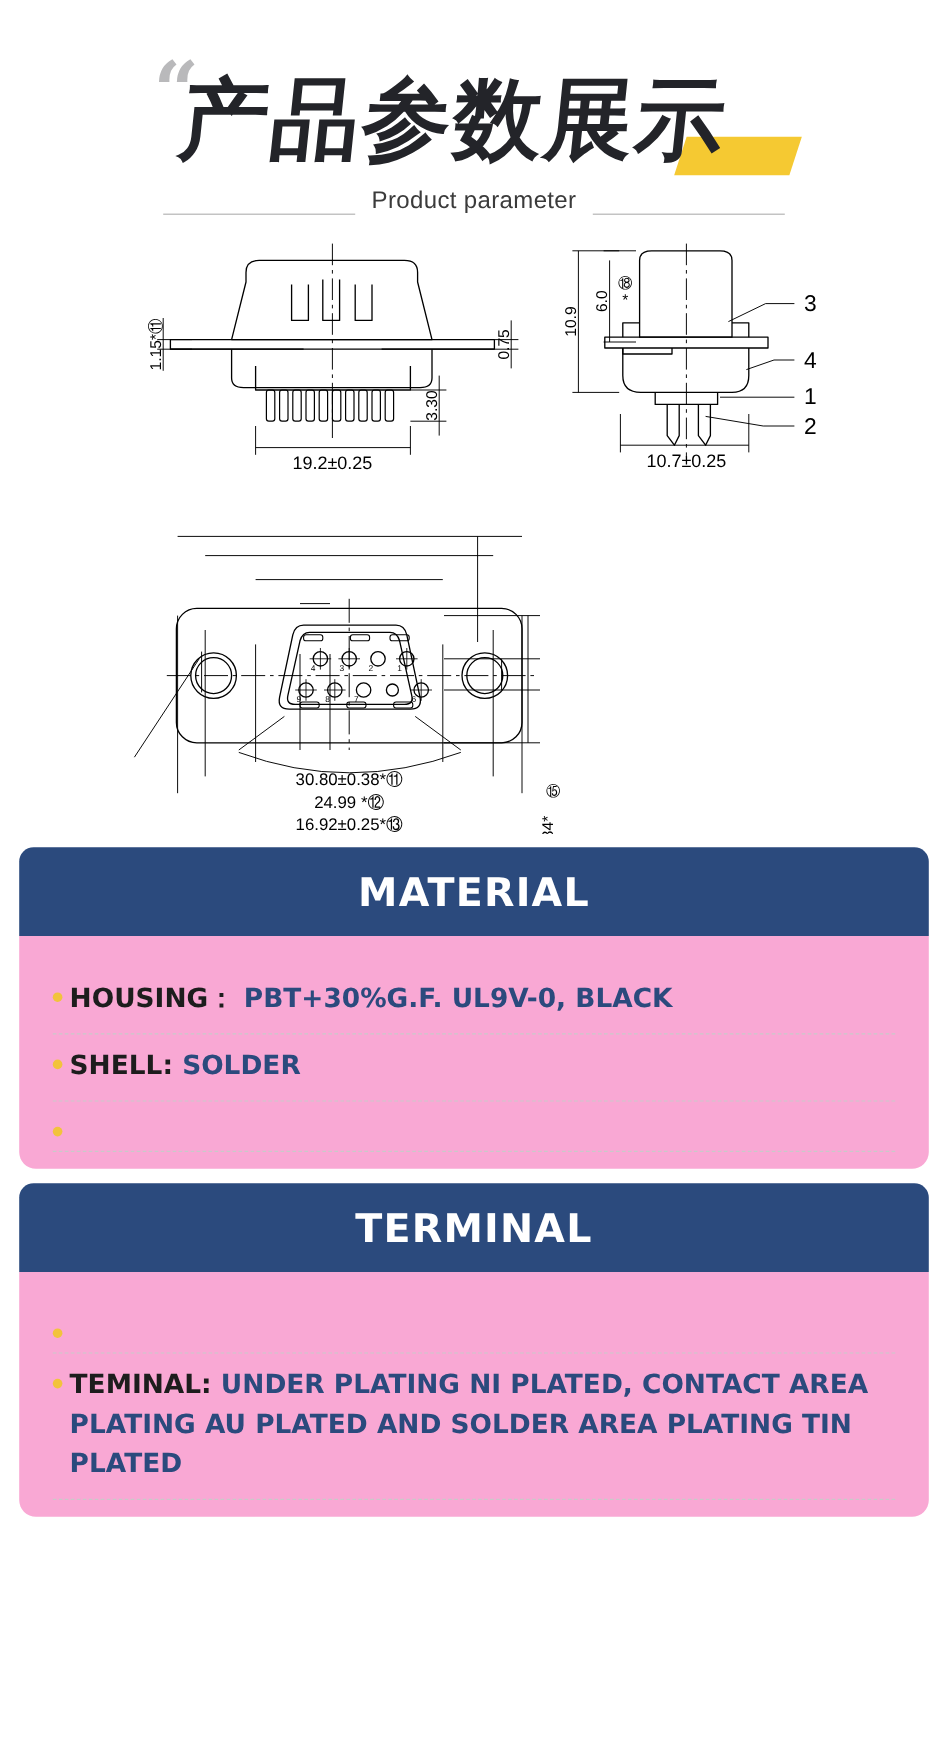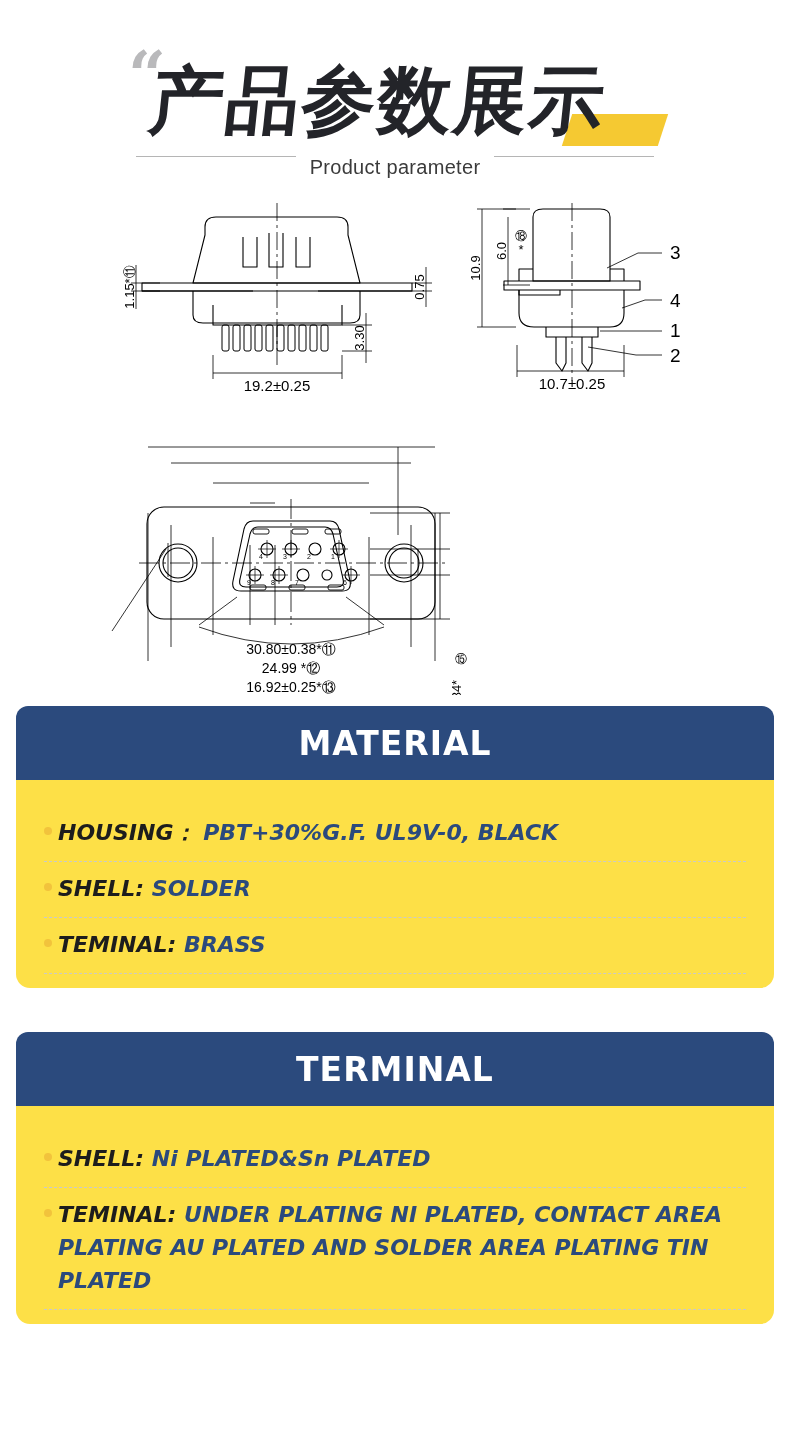--- a/index.html
+++ b/index.html
@@ -34,54 +34,53 @@
     font-family: "DejaVu Sans", sans-serif;
     font-size: 74px; font-weight: 700;
     color: #232429;
     letter-spacing: 2px;
     line-height: 96px;
     white-space: nowrap;
     transform: skewX(-6deg);
   }
   .subtitle-wrap {
     position: absolute; left: 0; top: 156px; width: 790px;
-    display: flex; align-items: flex-start; justify-content: center; gap: 14px;
+    display: flex; align-items: flex-end; justify-content: center; gap: 14px;
   }
   .sub-rule { width: 160px; height: 1px; background: #b5b5b5; }
   .subtitle {
     font-size: 20px; color: #3b3b3b; letter-spacing: .3px;
     font-family: "Liberation Sans", sans-serif;
     white-space: nowrap;
   }
 
   
   .drawings { position: relative; width: 790px; height: 500px; }
   .drawings svg { display: block; }
 
   
   .cards { position: absolute; left: 16px; top: 706px; width: 758px; }
-  .card { margin-bottom: 44px; }
+  .card { margin-bottom: 12px; }
   .card-head {
     background: #2b4a7d;
     border-radius: 12px 12px 0 0;
     height: 74px;
     display: flex; align-items: center; justify-content: center;
   }
   .card-head-title {
     color: #ffffff;
     font-size: 33px;
     font-weight: 700;
     letter-spacing: 1px;
     font-family: "DejaVu Sans", sans-serif;
   }
   .card-body {
-    background: #fde047;
+    background: #f9a8d4;
     border-radius: 0 0 14px 14px;
     padding: 26px 28px 14px 28px;
-    font-style: italic;
   }
   .spec-row { padding: 10px 0 12px 0; border-bottom: 1px dashed #c9c9c9; }
   .spec-row:last-child { border-bottom: 1px dashed #c9c9c9; }
   .spec-line { display: flex; align-items: flex-start; }
   .bullet {
     flex: 0 0 auto;
     width: 8px; height: 8px; border-radius: 50%;
     background: #f2c33c;
     margin-top: 11px; margin-right: 6px;
   }
@@ -338,41 +337,33 @@
             <span class="bullet"></span>
             <span class="spec-text">
               <span class="spec-label">SHELL:</span>
               <span class="spec-value">SOLDER</span>
             </span>
           </div>
         </div>
         <div class="spec-row">
           <div class="spec-line">
             <span class="bullet"></span>
-            <span class="spec-text">
-              <span class="spec-label">TEMINAL:</span>
-              <span class="spec-value">BRASS</span>
-            </span>
           </div>
         </div>
       </div>
     </div>
 
     <div class="card">
       <div class="card-head">
         <div class="card-head-title">TERMINAL</div>
       </div>
       <div class="card-body">
         <div class="spec-row">
           <div class="spec-line">
             <span class="bullet"></span>
-            <span class="spec-text">
-              <span class="spec-label">SHELL:</span>
-              <span class="spec-value">Ni PLATED&amp;Sn PLATED</span>
-            </span>
           </div>
         </div>
         <div class="spec-row">
           <div class="spec-line">
             <span class="bullet"></span>
             <span class="spec-text">
               <span class="spec-label">TEMINAL:</span>
               <span class="spec-value">UNDER PLATING NI PLATED, CONTACT AREA PLATING AU PLATED AND SOLDER AREA PLATING TIN PLATED</span>
             </span>
           </div>

